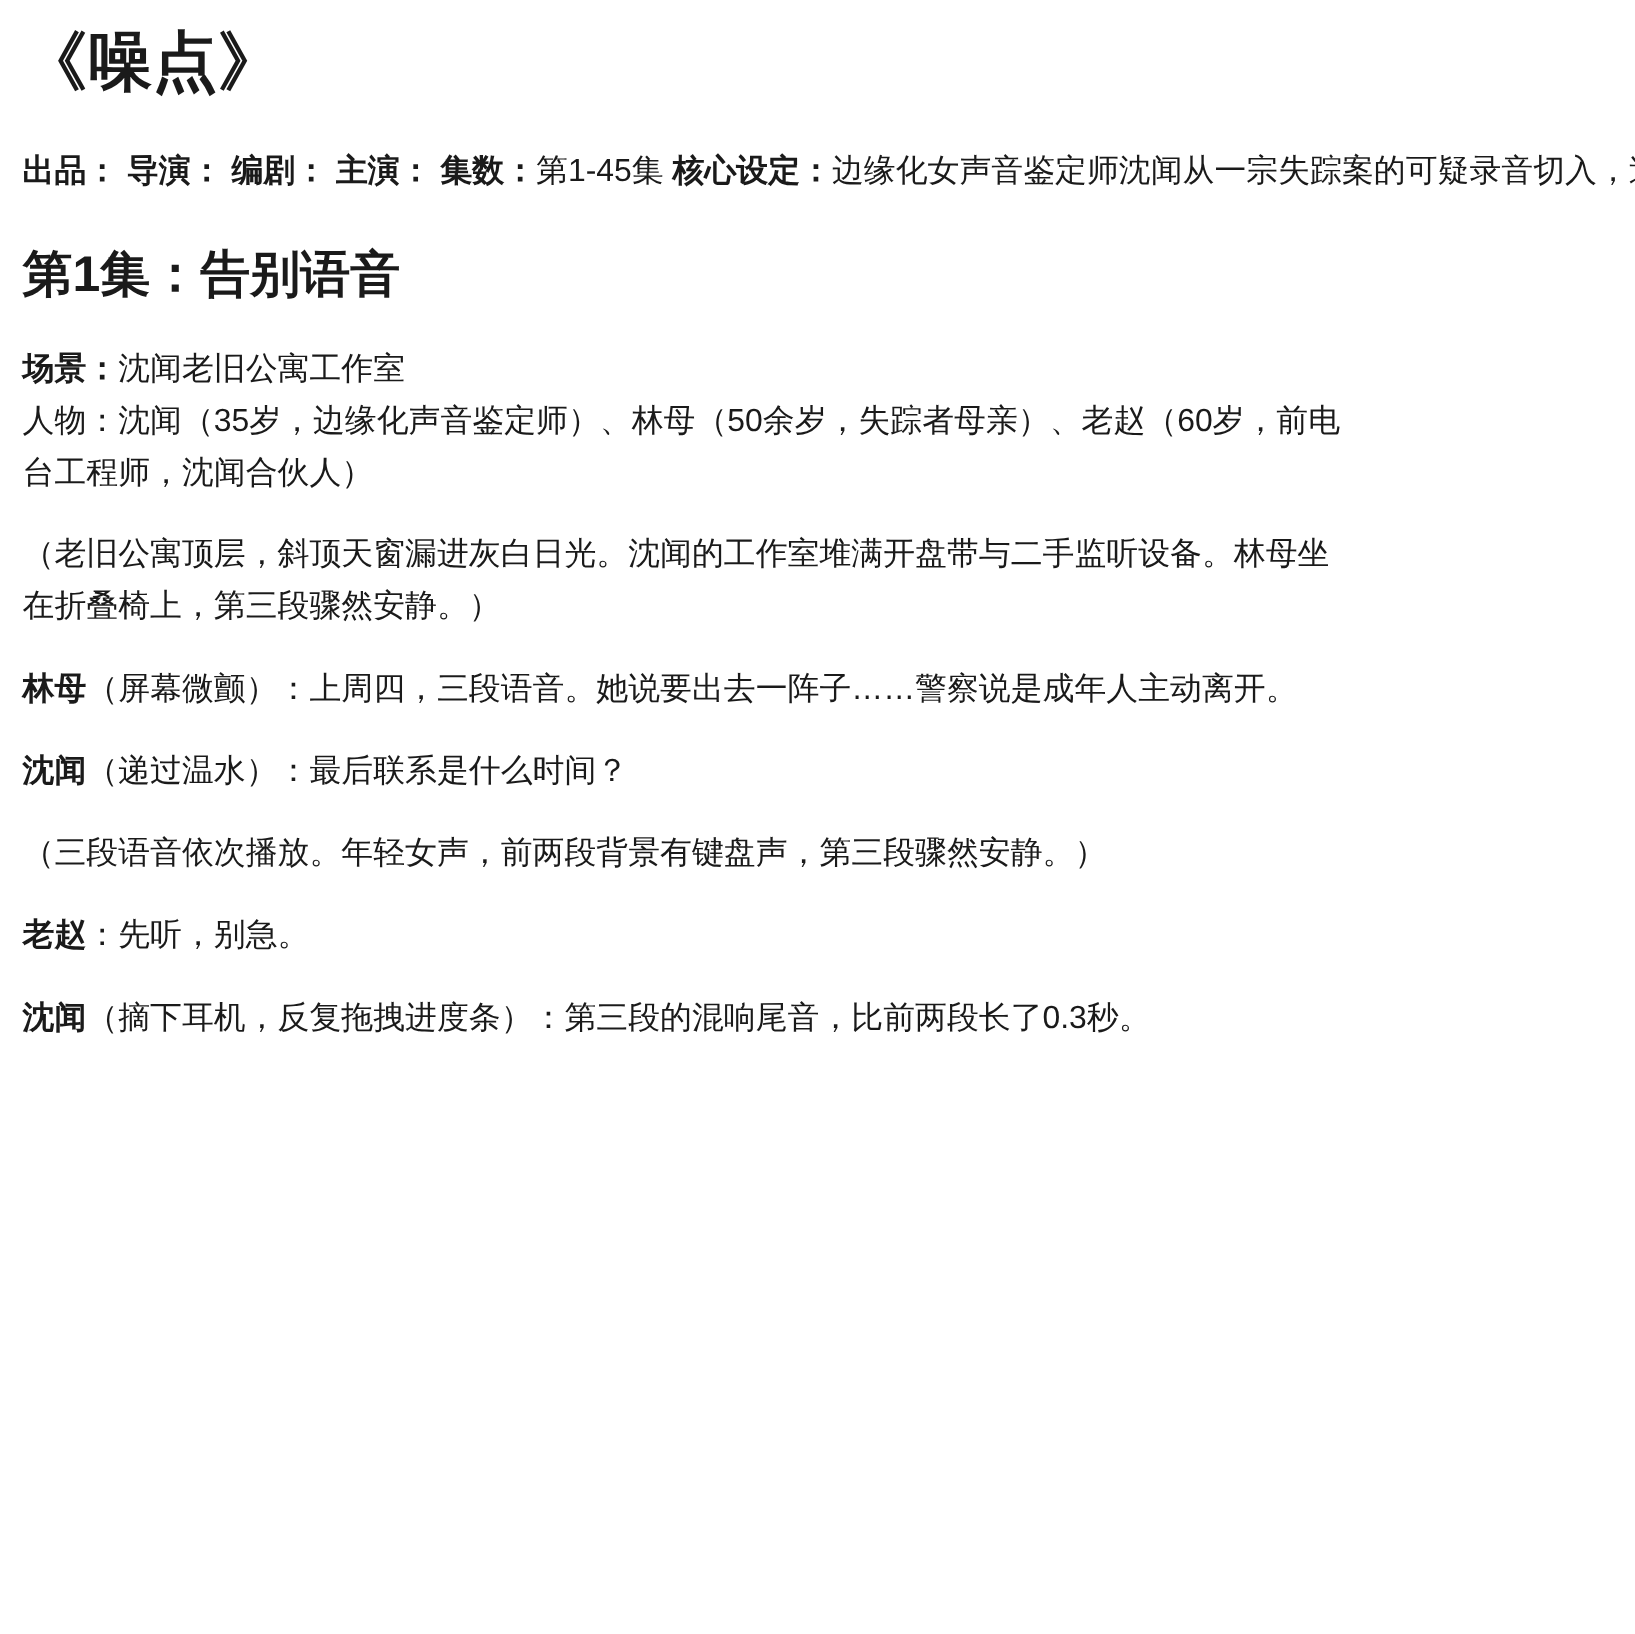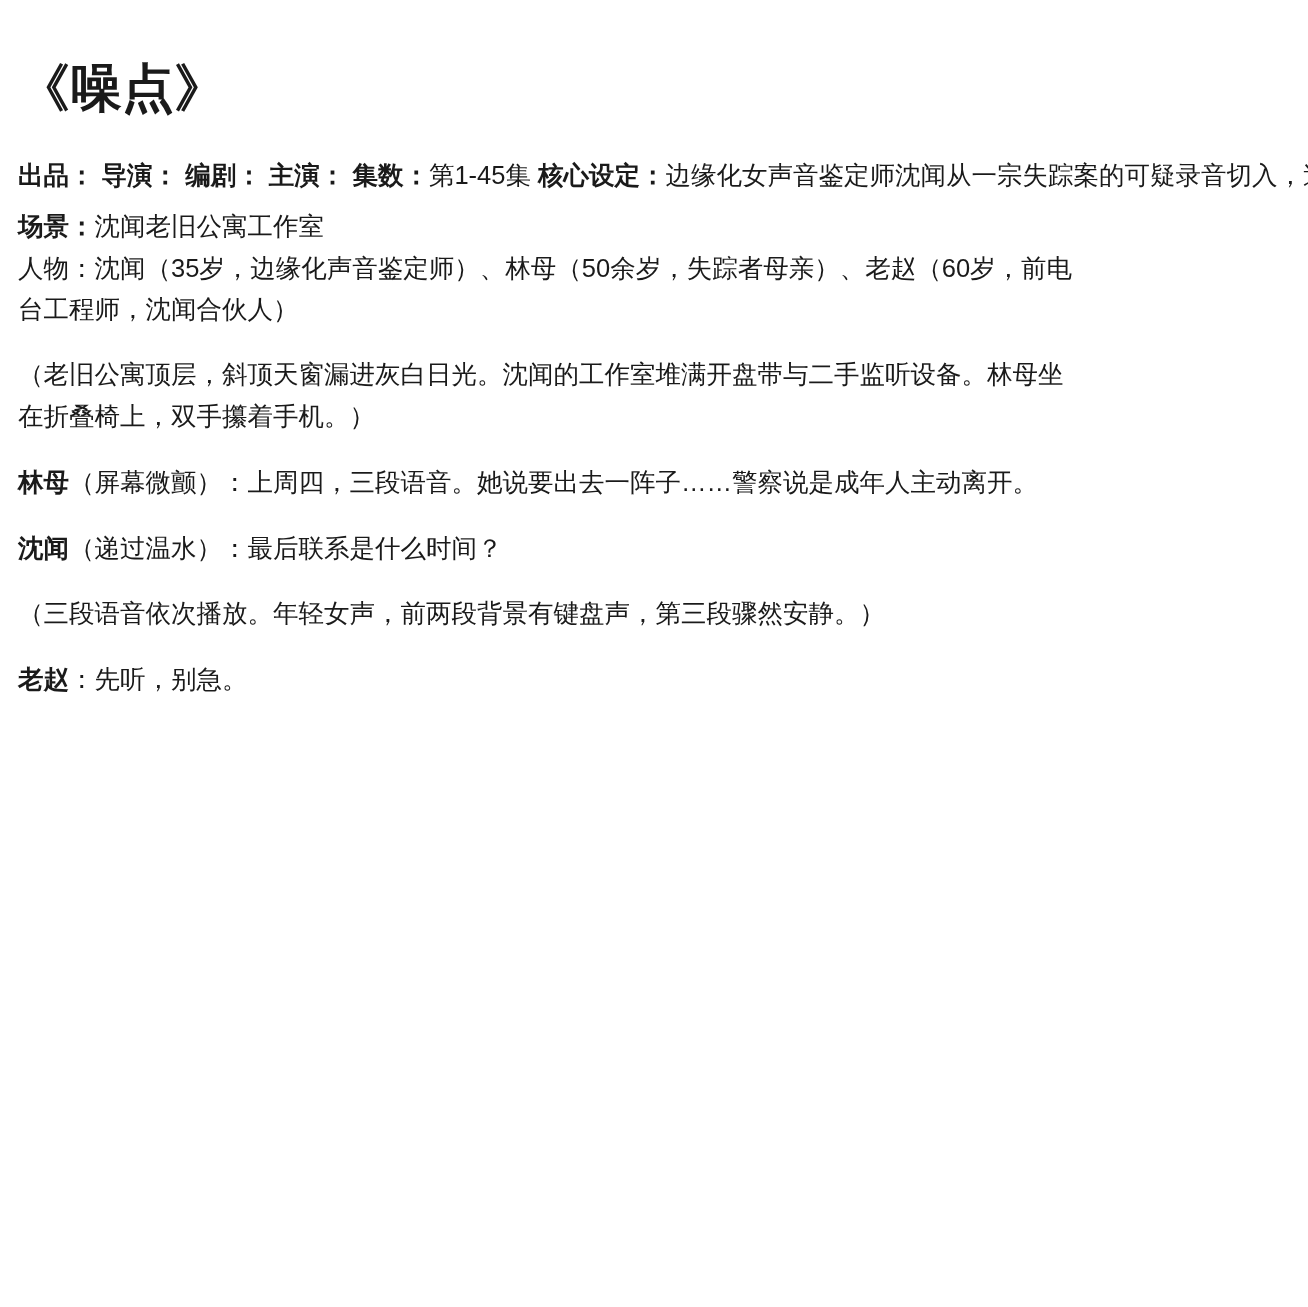--- a/index.html
+++ b/index.html
@@ -11,21 +11,20 @@
     width: 1308px;
     height: 1307px;
     overflow: hidden;
     font-family: "Liberation Sans", "DejaVu Sans", sans-serif;
     color: #1a1a1a;
   }
   .page {
     box-sizing: border-box;
     padding: 18px 0 0 18px;
     width: 1080px;
-    margin-top: 38px;
   }
   .doc-title {
     font-size: 52px;
     font-weight: bold;
     line-height: 1.25;
     margin: 0 0 34px 0;
     letter-spacing: 0px;
     white-space: nowrap;
   }
   .meta-para {
@@ -84,42 +83,46 @@
 
   <p class="meta-para">
     <span class="lbl">出品：</span>
     <span class="lbl">导演：</span>
     <span class="lbl">编剧：</span>
     <span class="lbl">主演：</span>
     <span class="lbl">集数：</span><span>第1-45集</span>
     <span class="lbl">核心设定：</span><span>边缘化女声音鉴定师沈闻从一宗失踪案的可疑录音切入，追查一个以技术伪造、信息操控系统性抹除真人存在的灰色网络，必须在证明自己感知未错的同时，让被篡改的真相重见天日。</span>
   </p>
 
+  <h2 class="ep-title">第1集：告别语音</h2>
 
   <p class="info-line">
     <span class="lbl">场景：</span><span>沈闻老旧公寓工作室</span>
   </p>
 
   <p class="info-wrap">
     <span class="lbl">人物：</span><span>沈闻（35岁，边缘化声音鉴定师）、林母（50余岁，失踪者母亲）、老赵（60岁，前电台工程师，沈闻合伙人）</span>
   </p>
 
 
 
-  <p class="block stage">（老旧公寓顶层，斜顶天窗漏进灰白日光。沈闻的工作室堆满开盘带与二手监听设备。林母坐在折叠椅上，双手攥着手机。）</p>
+  <p class="block stage">（老旧公寓顶层，斜顶天窗漏进灰白日光。沈闻的工作室堆满开盘带与二手监听设备。林母坐在折叠椅上，第三段骤然安静。）</p>
 
   <p class="block nowrapline">
     <span class="spk">林母</span><span>（屏幕微颤）：</span><span>上周四，三段语音。她说要出去一阵子……警察说是成年人主动离开。</span>
   </p>
 
   <p class="block nowrapline">
     <span class="spk">沈闻</span><span>（递过温水）：</span><span>最后联系是什么时间？</span>
   </p>
 
 
   <p class="block stage nowrapline">（三段语音依次播放。年轻女声，前两段背景有键盘声，第三段骤然安静。）</p>
 
   <p class="block nowrapline">
     <span class="spk">老赵</span><span>：</span><span>先听，别急。</span>
   </p>
 
+  <p class="block nowrapline">
+    <span class="spk">沈闻</span><span>（摘下耳机，反复拖拽进度条）：</span><span>第三段的混响尾音，比前两段长了0.3秒。</span>
+  </p>
 
 </div>
 
 </body></html>

